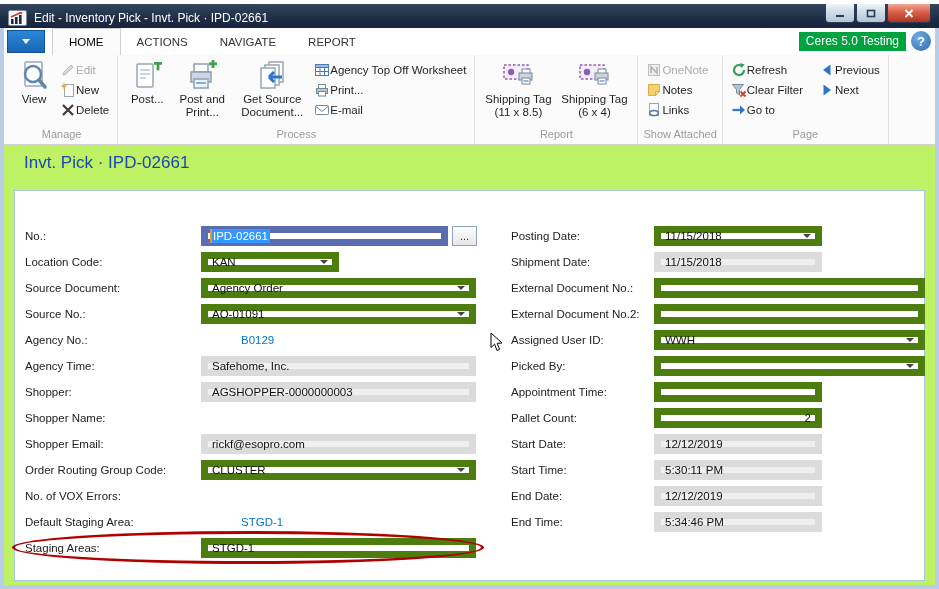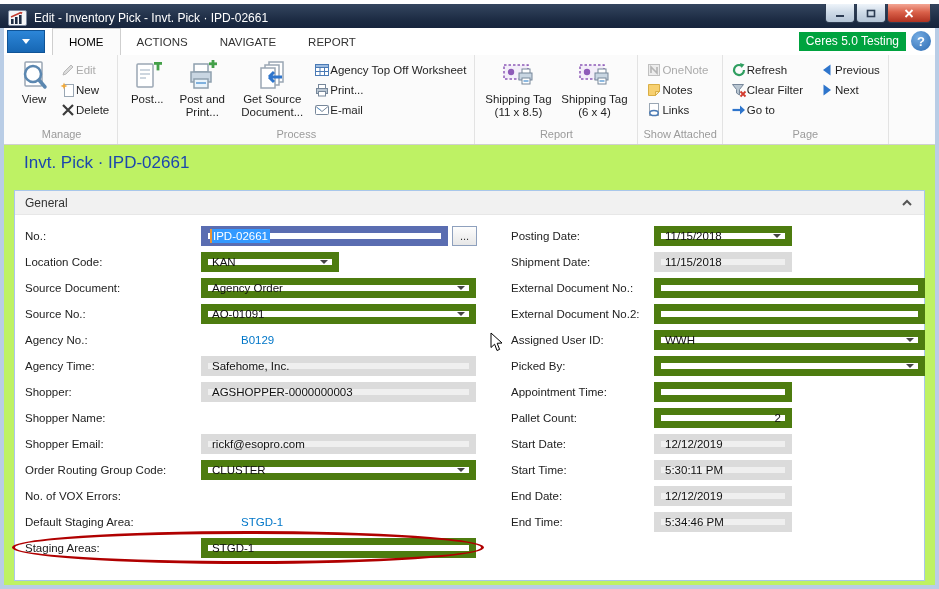--- a/index.html
+++ b/index.html
@@ -70,21 +70,21 @@
   .col.left  .lbl { width:176px; }
   .col.right .lbl { width:143px; }
 
   .fld { height:20px; border:7px solid #4d7c0f; background:#fff; font-size:11.5px; color:#111;
     display:flex; align-items:center; padding:0 4px; }
   .fld.ro { background:#efefef; border-color:#dbdbdb; }
   .fld.focus { border-color:#5a6db1; padding:0 2px; }
   .caret { width:0; height:0; border-left:4px solid transparent; border-right:4px solid transparent;
     border-top:4px solid #444; margin-left:auto; flex:none; }
   .w-no { width:247px; } .w-loc { width:138px; } .w-full-l { width:275px; }
-  .w-full-r { width:271px; } .w-short { width:138px; }
+  .w-full-r { width:271px; } .w-short { width:168px; }
   .num { justify-content:flex-end; }
   .link { font-size:11.5px; color:#0076c8; text-decoration:none; cursor:pointer;padding-left:40px; }
   .ibeam { width:2px; height:14px; background:#e8953a; flex:none; }
   .sel { background:#3399ff; color:#fff; padding:1px 2px 1px 1px; }
   .ellipsis-btn { width:25px; height:20px; margin-left:4px; border:1px solid #8ea0bd;
     background:linear-gradient(#fdfdfd,#e7e7e7); font-size:11px; color:#333;
     display:flex; align-items:center; justify-content:center; line-height:8px; cursor:pointer; }
 
   .red-ellipse { position:absolute; left:8px; top:503px; width:472px; height:33px;
     border:3px solid #b00000; border-radius:50%; pointer-events:none; }
@@ -340,27 +340,20 @@
             </div>
           </div>
         </div>
         <div class="rgroup-caption">Page</div>
       </div>
     </div>
 
     <div class="page-title">Invt. Pick · IPD-02661</div>
 
     <div class="gbox">
-      <div class="gheader">
-        <span>General</span>
-        <span class="sp"></span>
-        <svg width="14" height="14" viewBox="0 0 14 14">
-          <path d="M3 9 L7 5 L11 9" fill="none" stroke="#555" stroke-width="2"></path>
-        </svg>
-      </div>
 
       <div class="col left">
         <div class="row">
           <span class="lbl">No.:</span>
           <div class="fld focus w-no">
             <span class="ibeam"></span>
             <span class="sel">IPD-02661</span>
           </div>
           <div class="ellipsis-btn">...</div>
         </div>

